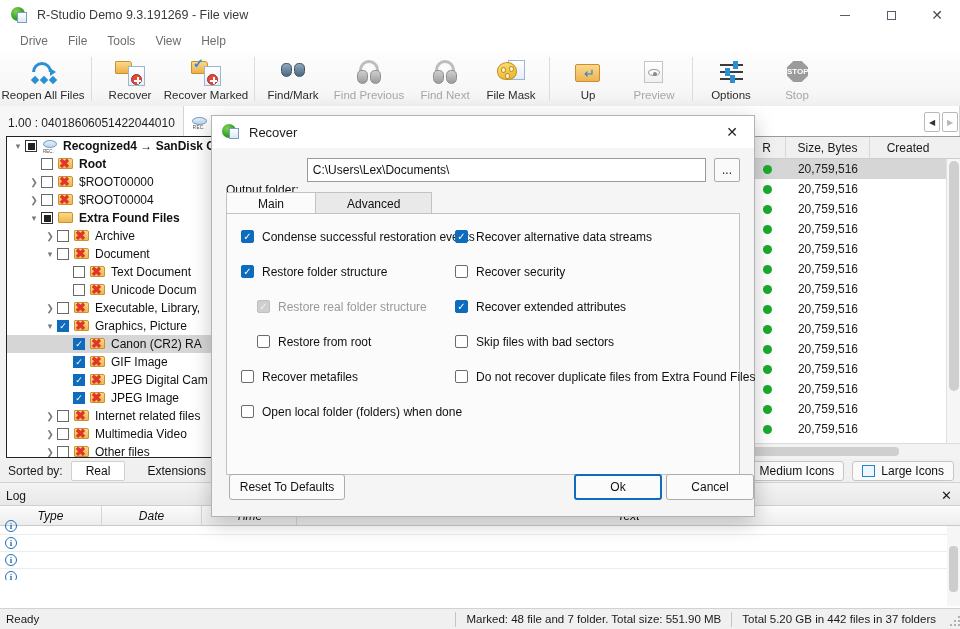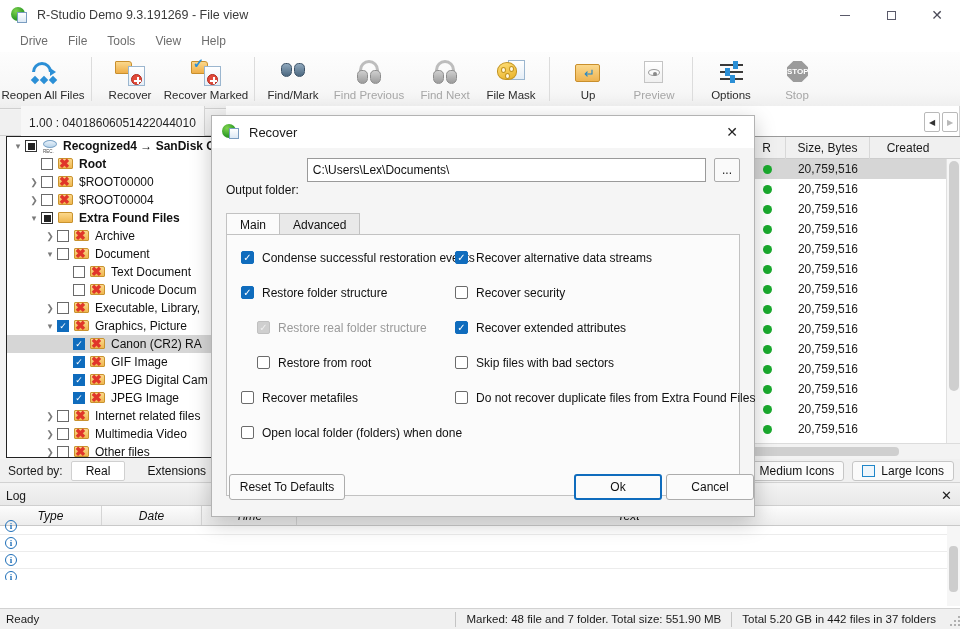--- a/index.html
+++ b/index.html
@@ -129,21 +129,21 @@
     color:#fff; font-size:8px; font-weight:bold; text-align:center; line-height:21px;
   }
 
   
   .crumbbar {
     position: absolute; top: 110px; left: 0; width: 960px; height: 26px;
     background: #f0f0f0; border-bottom: 1px solid #cfcfcf; display:flex; align-items:center;
   }
   .crumb {
     height: 33px; display:flex; align-items:center; padding: 0 8px;
-    font-size: 12px; color: #1f1f1f; background: #f7f7f7; border-right: 1px solid #d4d4d4; margin-left: 21px;
+    font-size: 12px; color: #1f1f1f; background: #f7f7f7; border-right: 1px solid #d4d4d4;
   }
   .crumb.active { background: #ffffff; }
   .crumb .rec {
     display:inline-block; width:15px;height:12px;margin-right:5px; position:relative;
   }
   .crumb .rec .disk {
     position:absolute;left:0;top:0;width:15px;height:8px;border-radius:50%;
     background:linear-gradient(180deg,#e7f1fa,#b9d4ea); border:1px solid #7ba3c6;
   }
   .crumb .rec .tag { position:absolute;left:1px;bottom:-1px;font-size:4.5px;color:#4a4a4a;letter-spacing:.3px; }
@@ -293,22 +293,22 @@
     flex:1; height:24px; background:#ffffff; border:1px solid #9a9a9a;
     font-size:12px; color:#111; padding:0 5px; display:flex; align-items:center;
     font-family:"Liberation Sans", sans-serif;
   }
   .outbrowse {
     width:26px;height:24px;margin-left:8px;background:#fafafa;border:1px solid #ababab;border-radius:2px;
     display:flex;align-items:center;justify-content:center;font-size:12px;color:#222;
   }
   .tabs { display:flex; margin-top:10px; }
   .tab {
-    height:22px; padding:0 13px; display:flex;align-items:center; font-size:12px;
-    background:#e9e9e9; border:1px solid #c2c2c2; border-bottom:none; color:#111;margin-top:21px;
+    height:22px; padding:0 31px; display:flex;align-items:center; font-size:12px;
+    background:#e9e9e9; border:1px solid #c2c2c2; border-bottom:none; color:#111;
   }
   .tab.active { background:#fbfbfb; }
   .tab + .tab { margin-left:-1px; }
   .tabpanel {
     height:262px; background:#fbfbfb; border:1px solid #c2c2c2; margin-top:-1px;
     padding:14px 14px 0 14px; position:relative;
   }
   .optcol-left { position:absolute; left:14px; top:14px; width:230px; }
   .optcol-right { position:absolute; left:228px; top:14px; width:290px; }
   .opt { display:flex; align-items:center; height:17px; margin-bottom:18px; }

